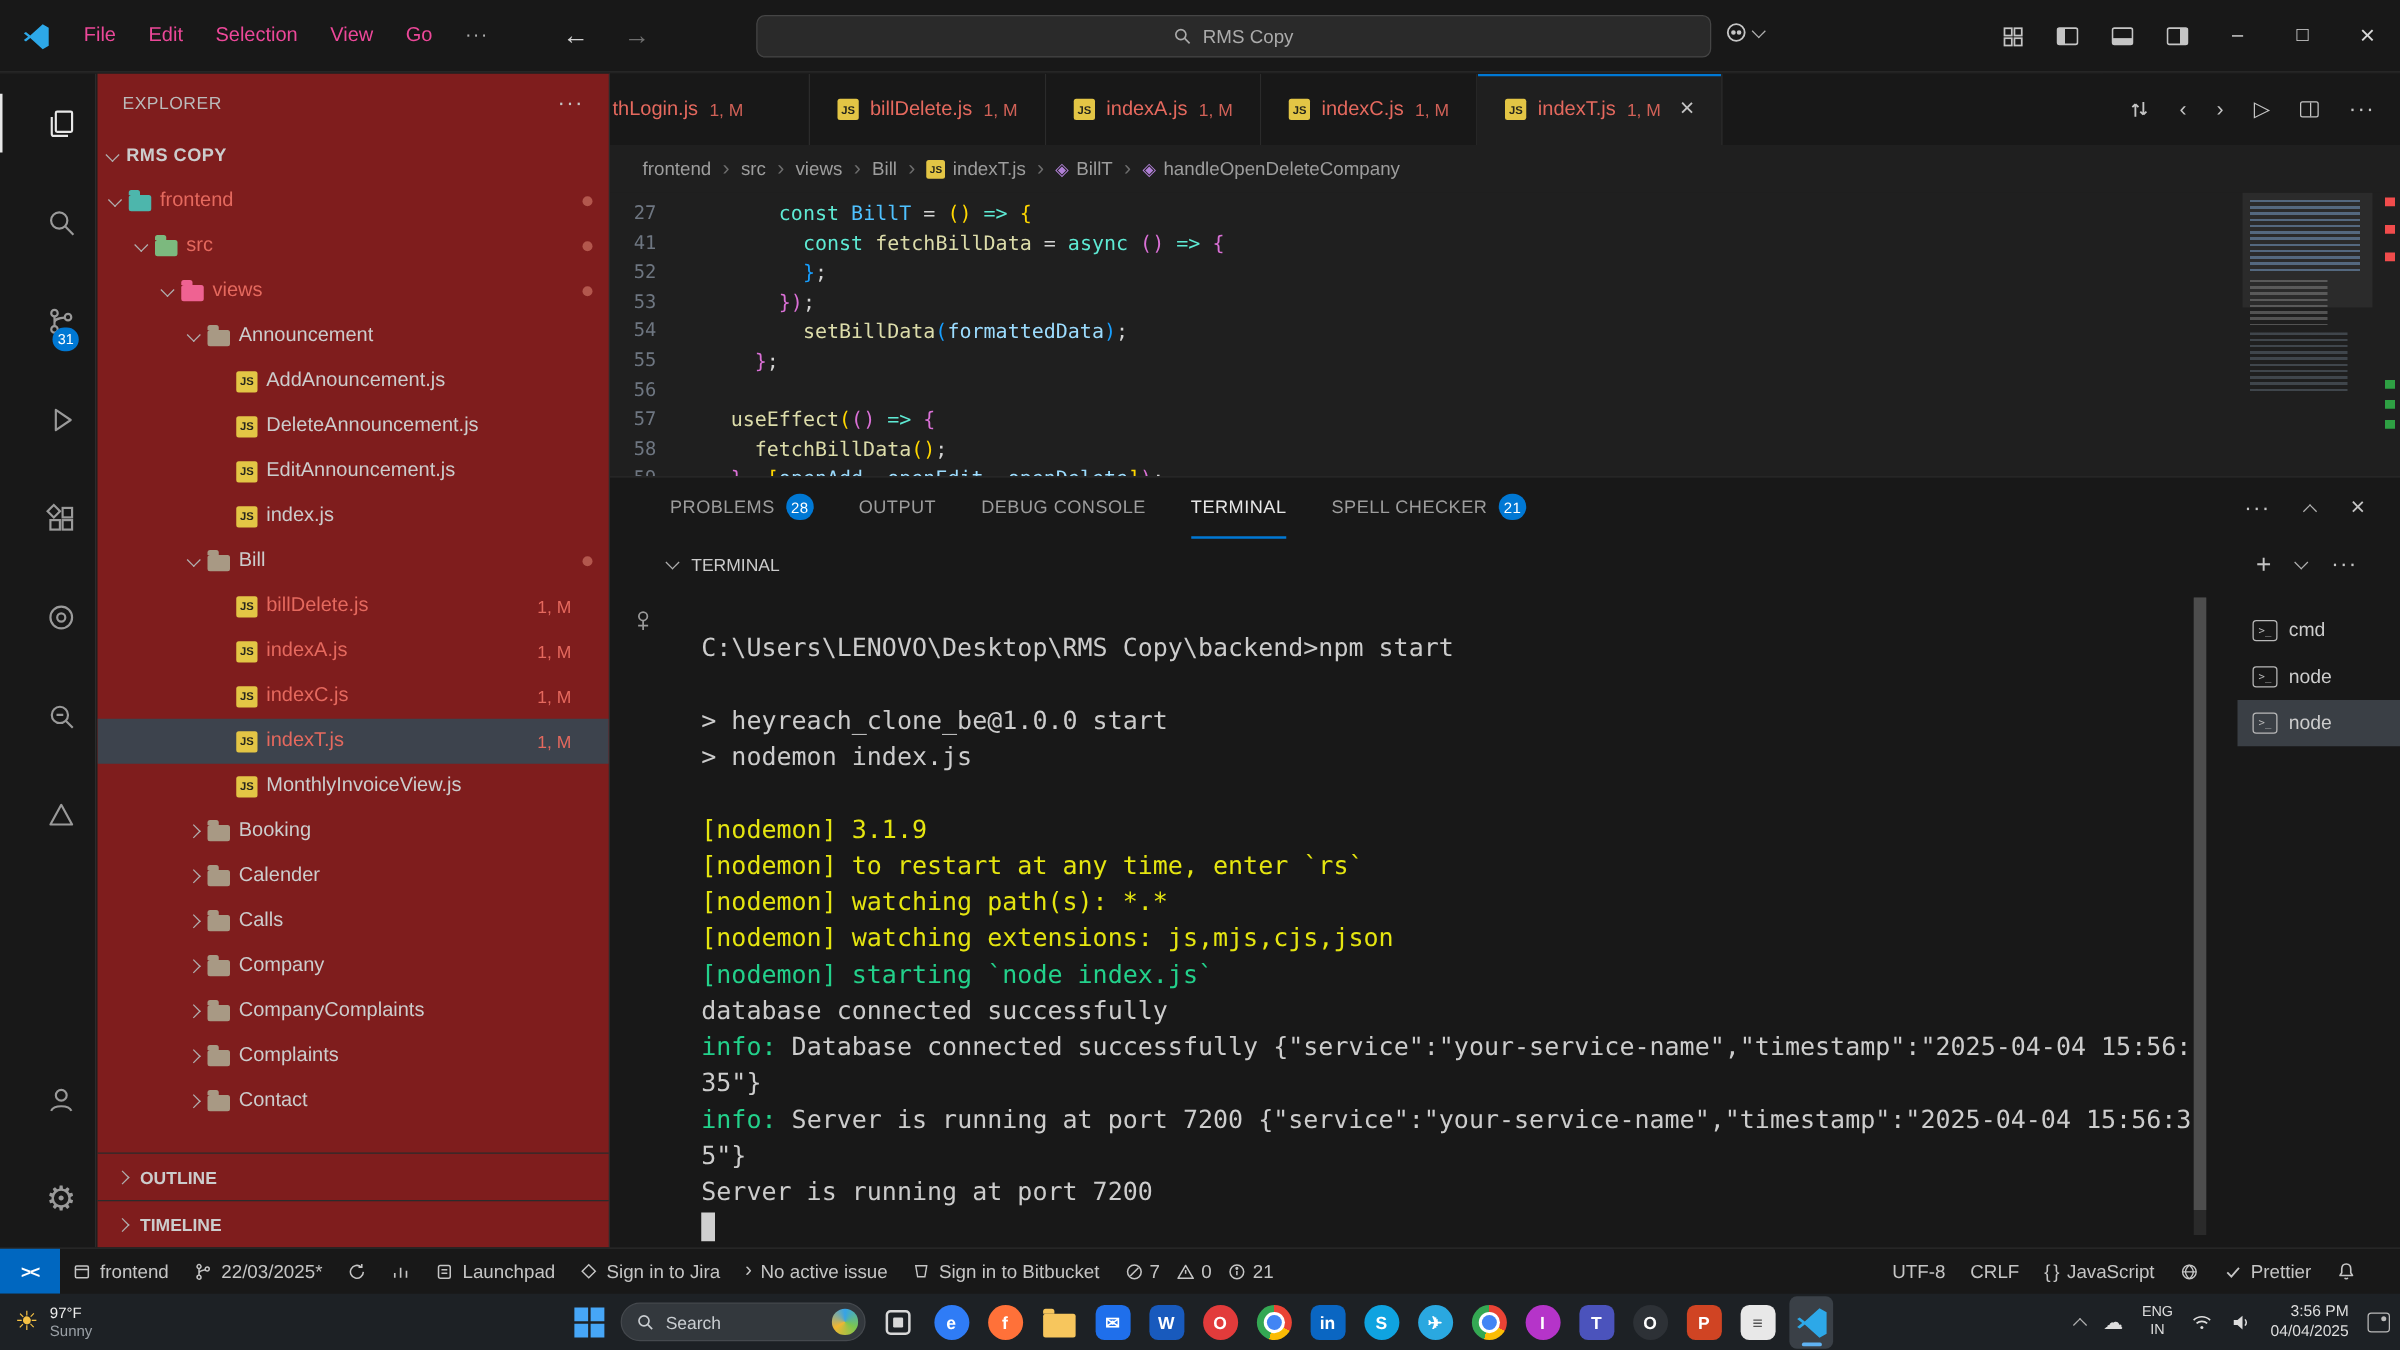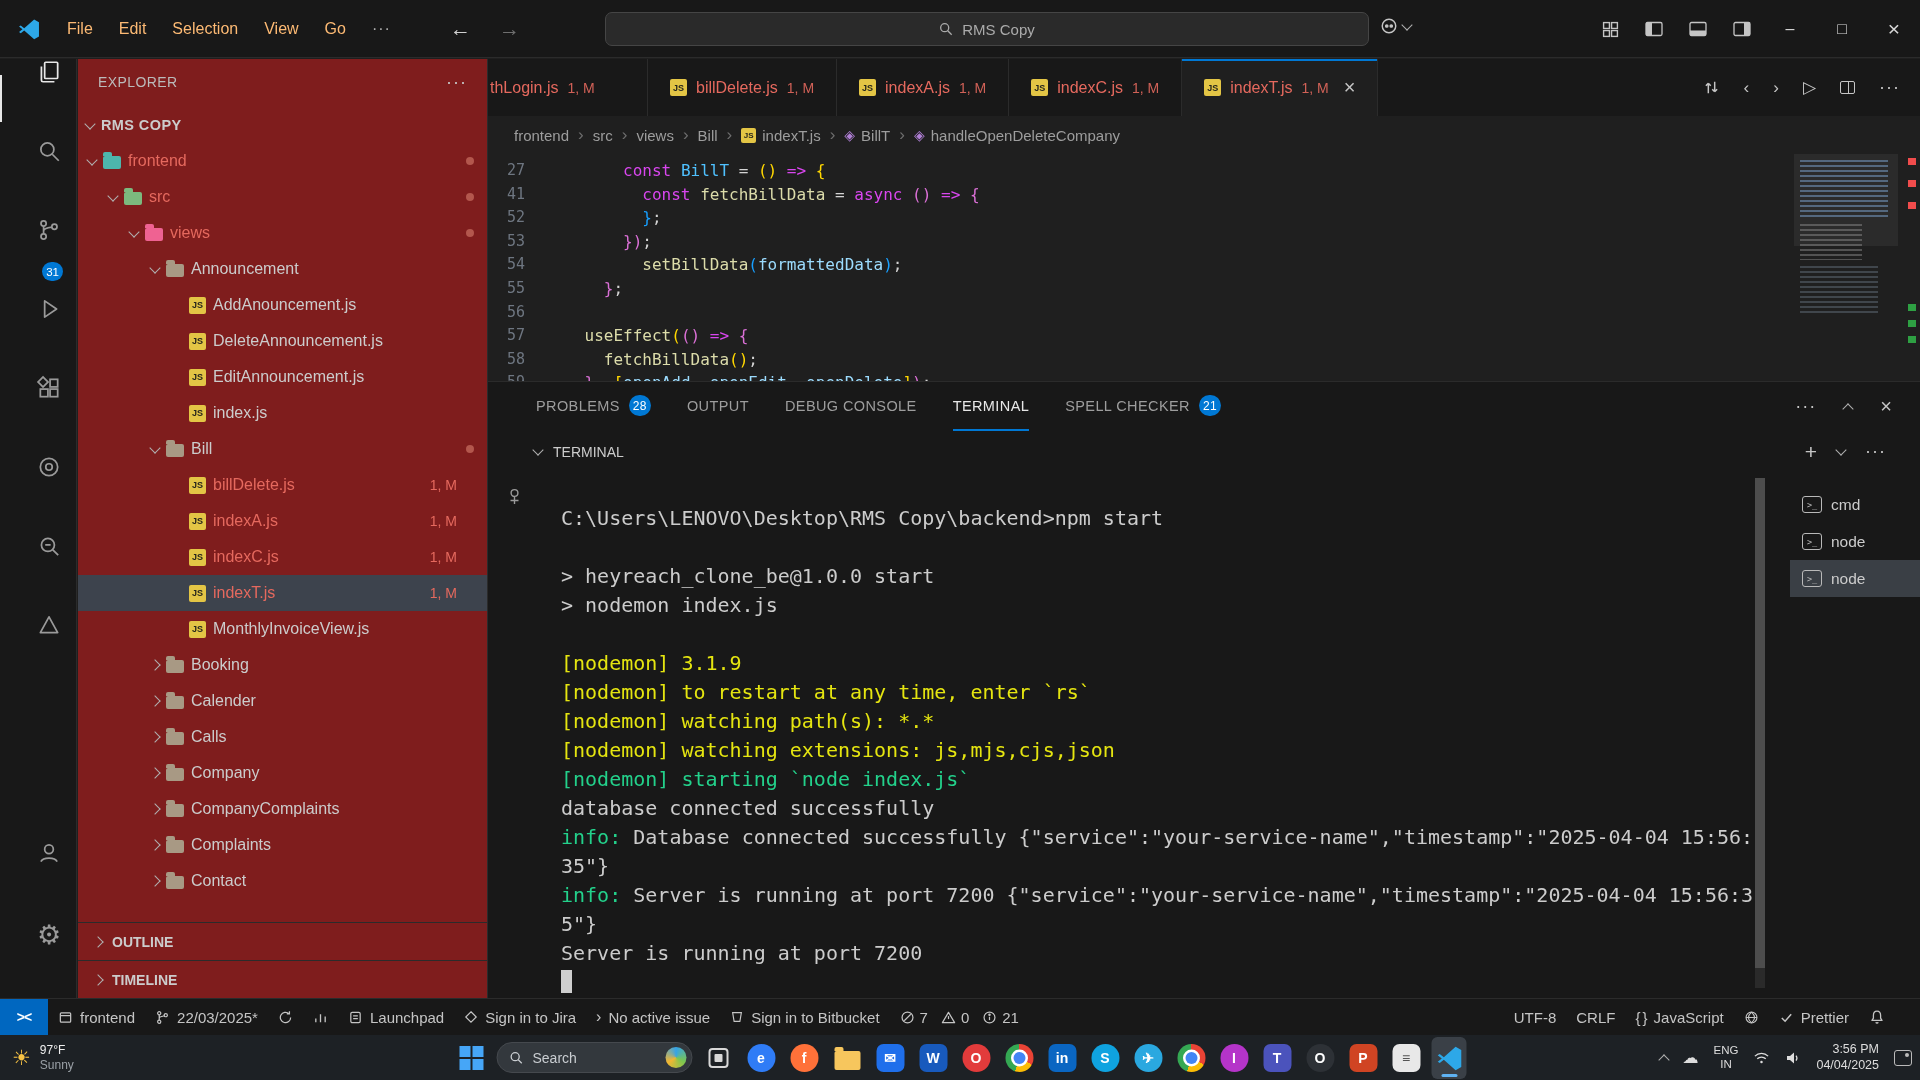--- a/index.html
+++ b/index.html
@@ -16,37 +16,37 @@
   .cv { display:inline-block; width:8px; height:8px; border-right:1.6px solid #b0b0b0; border-bottom:1.6px solid #b0b0b0; flex:none; }
   .cv.down  { transform:rotate(45deg); margin-top:-3px; }
   .cv.right { transform:rotate(-45deg); }
   .cv.up    { transform:rotate(-135deg); margin-top:4px; }
   .cvspace { width:10px; flex:none; }
 
   
   #titlebar { position:absolute; top:0; left:0; right:0; height:58px; background:#181818; border-bottom:1px solid #2b2b2b; display:flex; align-items:center; z-index:5; }
   #vscode-logo { margin-left:18px; flex:none; }
   #menus { display:flex; margin-left:14px; }
-  .menu-item { padding:0 13px; font-size:16px; color:#fdba74; height:58px; display:flex; align-items:center; cursor:default; }
+  .menu-item { padding:0 13px; font-size:16px; color:#ec4899; height:58px; display:flex; align-items:center; cursor:default; }
   .menu-item.dim { color:#b0b0b0; letter-spacing:1px; }
   #nav-arrows { display:flex; gap:28px; margin-left:46px; font-size:21px; }
   #nav-back { color:#d0d0d0; } #nav-fwd { color:#6e6e6e; }
   #cmd-center { position:absolute; left:605px; top:12px; width:764px; height:34px; background:#2a2a2a; border:1px solid #454545; border-radius:7px; display:flex; align-items:center; justify-content:center; gap:9px; color:#ababab; font-size:15px; }
   #copilot { position:absolute; left:1380px; top:17px; display:flex; align-items:center; gap:5px; color:#c5c5c5; }
   #tb-right { position:absolute; right:0; top:0; height:58px; display:flex; align-items:center; }
   .layout-ic { width:44px; height:58px; display:flex; align-items:center; justify-content:center; color:#c5c5c5; }
   .winbtn { width:52px; height:58px; display:flex; align-items:center; justify-content:center; color:#d8d8d8; font-size:16px; }
   #btn-close { font-size:21px; }
 
   
   #workbench { position:absolute; top:59px; left:0; right:0; height:939px; }
 
   
   #activitybar { position:absolute; left:0; top:0; width:77px; height:100%; background:#181818; border-right:1px solid #2b2b2b; display:flex; flex-direction:column; align-items:center; }
-  .ab-item { width:76px; height:79px; display:flex; align-items:flex-start; justify-content:center; position:relative; color:#9a9a9a; cursor:pointer;padding-left:22px; }
+  .ab-item { width:76px; height:79px; display:flex; align-items:center; justify-content:center; position:relative; color:#9a9a9a; cursor:pointer;padding-left:22px; }
   .ab-item.active { color:#e7e7e7; }
   .ab-item.active::before { content:''; position:absolute; left:0; top:16px; bottom:16px; width:2px; background:#e7e7e7; }
   .ab-badge { position:absolute; right:13px; bottom:15px; min-width:19px; height:19px; border-radius:10px; background:#0078d4; color:#fff; font-size:11.5px; display:flex; align-items:center; justify-content:center; padding:0 4px; }
   .ab-bottom { margin-top:auto; }
   .gear-glyph { font-size:27px; }
 
   
   #sidebar { position:absolute; left:78px; top:0; width:410px; height:100%; background:#7f1d1d; border-right:1px solid #2b2b2b; }
   .exp-header { height:46px; display:flex; align-items:center; padding:0 20px; color:#bbbbbb; font-size:14px; letter-spacing:.4px; }
   .exp-header .sp { flex:1; }
@@ -82,21 +82,21 @@
 
   #breadcrumbs { position:absolute; top:57px; left:0; right:0; height:38px; display:flex; align-items:center; padding-left:26px; gap:9px; font-size:15px; color:#9d9d9d; background:#1f1f1f; }
   .bc-item { display:flex; align-items:center; gap:6px; cursor:pointer; }
   .bc-sep { color:#6e6e6e; font-size:17px; }
   .symico { color:#b180d7; font-size:14px; }
 
   #editor { position:absolute; top:95px; left:0; right:0; height:227px; overflow:hidden; font-family:"DejaVu Sans Mono",monospace; font-size:16px; padding-top:5px; }
   .code-line { height:23.6px; display:flex; white-space:pre; }
   .ln { width:58px; text-align:right; padding-right:21px; color:#6e7681; flex:none; font-size:15px; line-height:23.6px; }
   .code { line-height:23.6px; }
-  .tok-p{color:#d4d4d4}.tok-k{color:#d946ef}.tok-f{color:#dcdcaa}.tok-v{color:#9cdcfe}
+  .tok-p{color:#d4d4d4}.tok-k{color:#5eead4}.tok-f{color:#dcdcaa}.tok-v{color:#9cdcfe}
   .tok-c{color:#4fc1ff}.tok-y{color:#ffd700}.tok-m{color:#da70d6}.tok-u{color:#179fff}
 
   #minimap { position:absolute; top:0; right:22px; width:104px; height:227px; }
   .mmslider { position:absolute; top:0; left:0; right:0; height:92px; background:rgba(121,121,121,.14); }
   .mm1 { position:absolute; top:6px; left:6px; width:88px; height:58px; background:repeating-linear-gradient(to bottom, rgba(125,165,210,.5) 0 2px, rgba(125,165,210,0) 2px 5px); }
   .mm2 { position:absolute; top:70px; left:6px; width:62px; height:36px; background:repeating-linear-gradient(to bottom, rgba(160,160,160,.4) 0 2px, rgba(160,160,160,0) 2px 5px); }
   .mm3 { position:absolute; top:112px; left:6px; width:78px; height:48px; background:repeating-linear-gradient(to bottom, rgba(140,160,180,.3) 0 2px, rgba(140,160,180,0) 2px 5px); }
   #ruler { position:absolute; top:0; right:0; width:22px; height:227px; }
   .rmark { position:absolute; right:4px; width:8px; height:7px; }
   .rmark.red { background:#f14c4c; }

